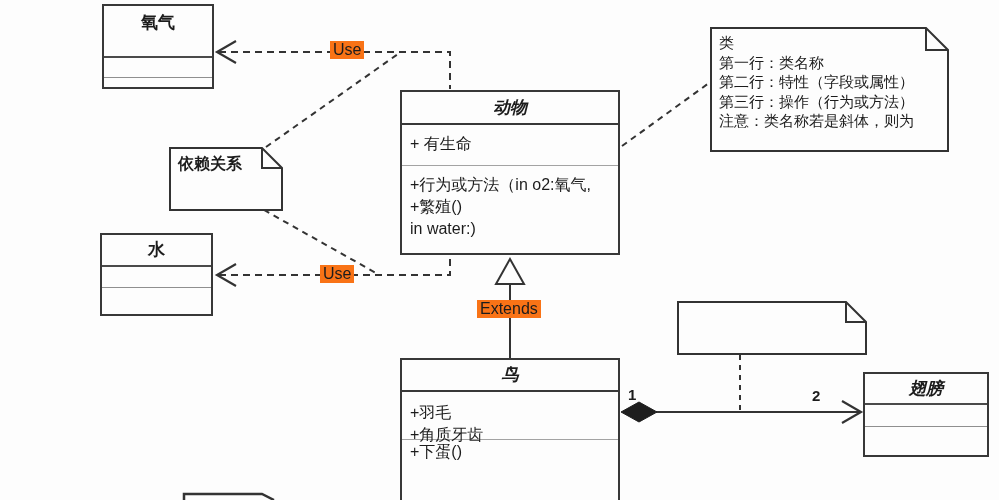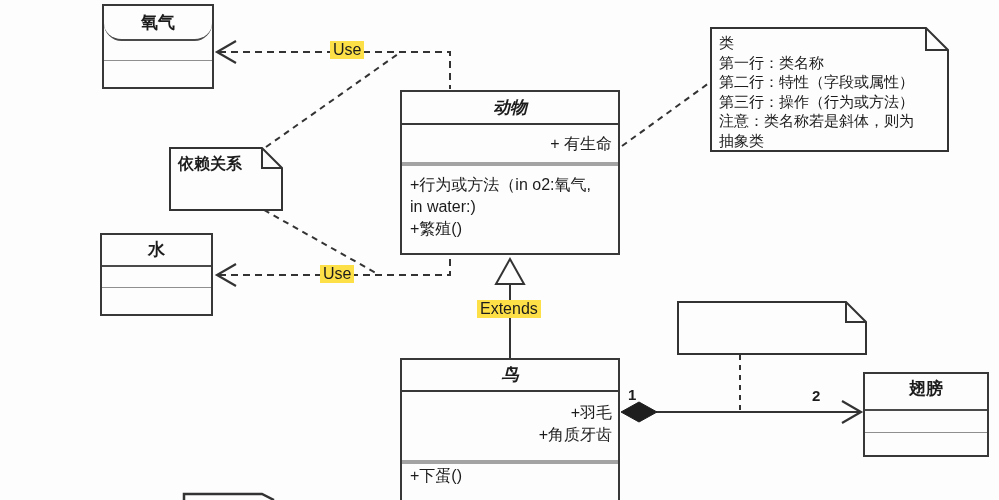--- a/index.html
+++ b/index.html
@@ -17,27 +17,27 @@
   .uml-title {
     box-sizing:border-box; text-align:center; font-weight:bold; font-size:17px;
     border-bottom:2px solid #4a4a4a;
   }
   .abstract .uml-title { font-style:italic;text-align:center; }
   .thin-div { box-sizing:border-box; border-bottom:1px solid #8f8f8f; }
   .compartment {
     box-sizing:border-box; font-size:16px; line-height:22px;
     padding:8px 6px 0 8px; text-align:left;
   }
-  .compartment.ruled { border-bottom:4px solid #a3a3a3;text-align:right; }
+  .compartment.ruled { border-bottom:1px solid #a3a3a3; }
 
   .note-text { position:absolute; font-size:16px; line-height:20px; white-space:nowrap;font-weight:bold; }
   .legend-text { position:absolute; font-size:15px; line-height:19.5px; white-space:nowrap; }
 
   .edge-label {
-    position:absolute; font-size:16px; background:#fde047;
+    position:absolute; font-size:16px; background:#f97316;
     padding:0 3px; white-space:nowrap;
   }
   .mult-label { position:absolute; font-size:15px; font-weight:bold; background:transparent; }
 </style>
 </head>
 <body>
 
 <div class="stage">
 
   <svg class="layer" viewBox="0 0 999 500">
@@ -69,70 +69,69 @@
     </g>
     <g>
       <path d="M 678,302 H 846 L 866,322 V 354 H 678 Z" fill="#fdfdfd" stroke="#333" stroke-width="2"></path>
       <path d="M 846,302 V 322 H 866" fill="none" stroke="#333" stroke-width="2"></path>
     </g>
 
     <polyline points="184,500 184,494 262,494 274,500" fill="#fdfdfd" stroke="#333" stroke-width="2.5"></polyline>
   </svg>
 
   <div class="uml-class" style="left:102px; top:4px; width:112px; height:85px;">
-    <div class="uml-title" style="height:35px; line-height:34px;border-radius:18px;">氧气</div>
+    <div class="uml-title" style="height:52px; line-height:34px;">氧气</div>
     <div class="thin-div" style="height:20px;"></div>
     <div></div>
   </div>
 
   <div class="uml-class" style="left:100px; top:233px; width:113px; height:83px;">
     <div class="uml-title" style="height:32px; line-height:30px;">水</div>
     <div class="thin-div" style="height:21px;"></div>
     <div></div>
   </div>
 
   <div class="uml-class abstract" style="left:400px; top:90px; width:220px; height:165px;">
     <div class="uml-title" style="height:33px; line-height:31px; border-bottom:2px solid #383838;">动物</div>
     <div class="compartment ruled" style="height:41px;">
       <div>+ 有生命</div>
     </div>
     <div class="compartment">
       <div>+行为或方法（in o2:氧气,</div>
+      <div>+繁殖()</div>
       <div>in water:)</div>
-      <div>+繁殖()</div>
     </div>
   </div>
 
   <div class="uml-class abstract" style="left:400px; top:358px; width:220px; height:170px;">
     <div class="uml-title" style="height:32px; line-height:30px; border-bottom:2px solid #383838;">鸟</div>
-    <div class="compartment ruled" style="height:72px; padding-top:10px;">
+    <div class="compartment ruled" style="height:48px; padding-top:10px;">
       <div>+羽毛</div>
       <div>+角质牙齿</div>
     </div>
     <div class="compartment" style="padding-top:1px;">
       <div>+下蛋()</div>
     </div>
   </div>
 
   <div class="uml-class" style="left:863px; top:372px; width:126px; height:85px;">
-    <div class="uml-title" style="height:37px; line-height:29px;">翅膀</div>
+    <div class="uml-title" style="height:31px; line-height:29px;font-style:italic;">翅膀</div>
     <div class="thin-div" style="height:22px;"></div>
     <div></div>
   </div>
 
   <div class="note-text" style="left:178px; top:154px;">依赖关系</div>
 
 
   <div class="legend-text" style="left:719px; top:33px;">
     <div>类</div>
     <div>第一行：类名称</div>
     <div>第二行：特性（字段或属性）</div>
     <div>第三行：操作（行为或方法）</div>
     <div>注意：类名称若是斜体，则为</div>
-    <div>抽象类</div>
   </div>
 
   <div class="edge-label" style="left:330px; top:41px;">Use</div>
   <div class="edge-label" style="left:320px; top:265px;">Use</div>
   <div class="edge-label" style="left:477px; top:300px;">Extends</div>
   <div class="mult-label" style="left:628px; top:386px;">1</div>
   <div class="mult-label" style="left:812px; top:387px;">2</div>
 
 </div>
 

